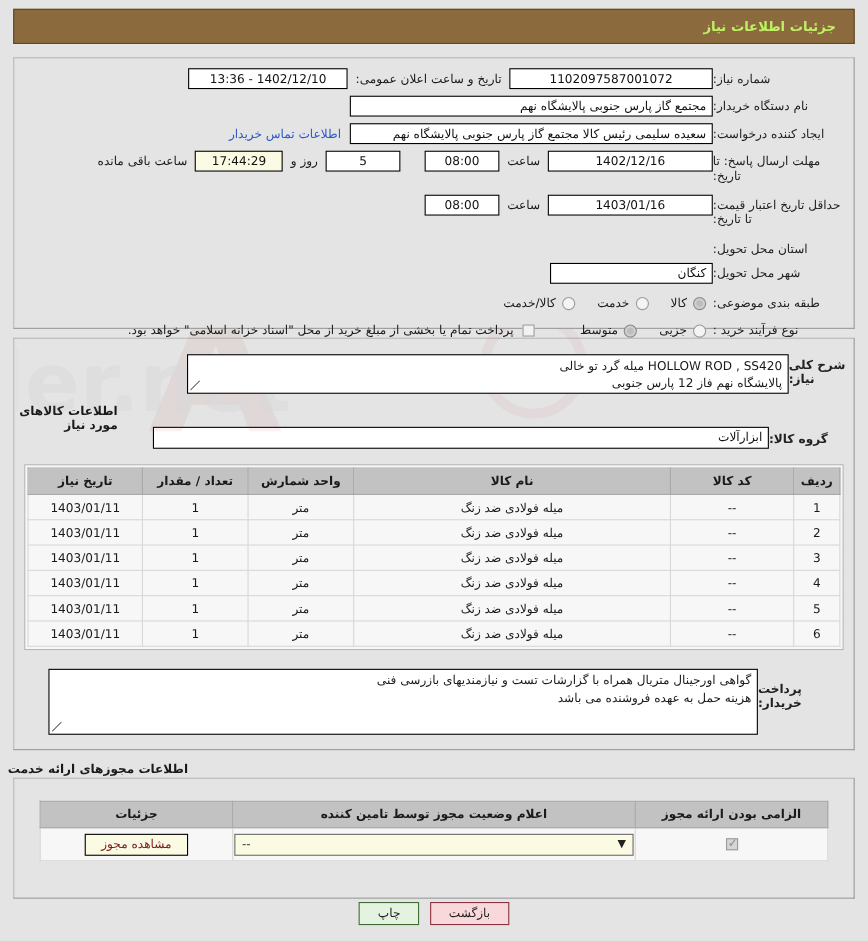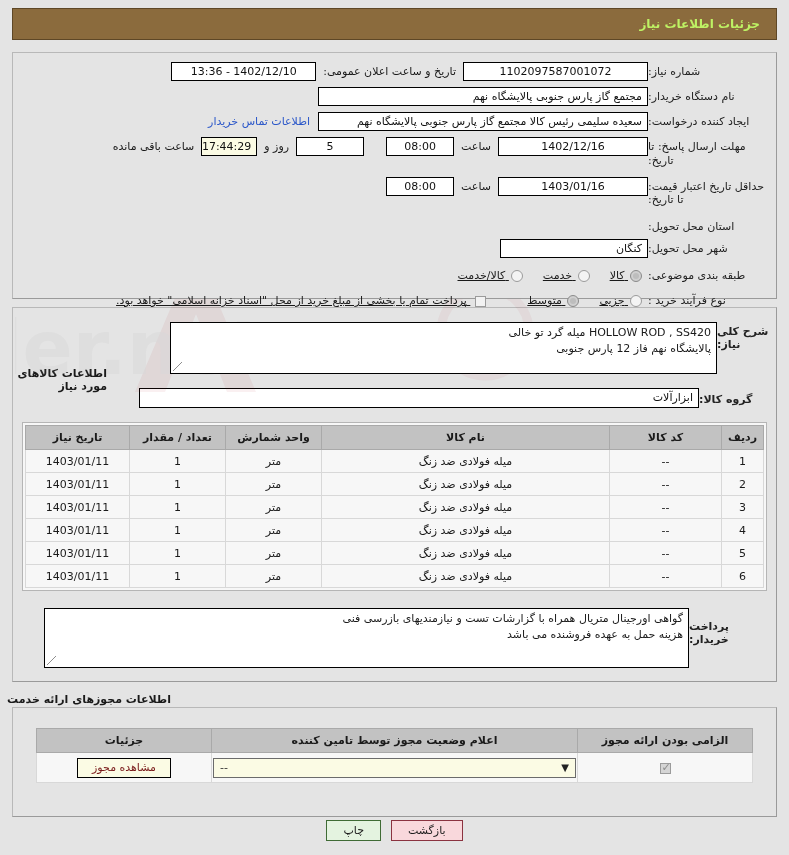--- a/index.html
+++ b/index.html
@@ -140,21 +140,21 @@
   }
   .cbx.checked::after {
     content: "\2713";
     position: absolute;
     left: 1px; top: -3px;
     font-size: 11px;
     color: #8c8c8c;
   }
   .opt-txt { font-size: 11px; line-height: 19px; }
   .opt-group { display: flex; align-items: center; }
-  .opt-group > span { margin-left: 14px; text-decoration: underline; }
+  .opt-group > span { margin-left: 14px; }
 
   
   .ta {
     background: #ffffff;
     border: 1px solid #000;
     font-size: 11px;
     padding: 2px 5px;
     line-height: 1.45;
     text-align: right;
     position: relative;
@@ -311,21 +311,21 @@
       <div class="link">اطلاعات تماس خریدار</div>
     </div>
 
     <div class="row">
       <div class="lbl w130 two-line">مهلت ارسال پاسخ: تا تاریخ:</div>
       <div class="fld" style="width:150px;">1402/12/16</div>
       <div class="inline-lbl">ساعت</div>
       <div class="fld" style="width:68px;">08:00</div>
       <div class="fld" style="width:68px;margin-right:22px;">5</div>
       <div class="inline-lbl">روز و</div>
-      <div class="fld cream" style="width:56px;">17:44:29</div>
+      <div class="fld cream" style="width:80px;">17:44:29</div>
       <div class="inline-lbl">ساعت باقی مانده</div>
     </div>
 
     <div class="row" style="margin-top:9px;">
       <div class="lbl w130 two-line">حداقل تاریخ اعتبار قیمت: تا تاریخ:</div>
       <div class="fld" style="width:150px;">1403/01/16</div>
       <div class="inline-lbl">ساعت</div>
       <div class="fld" style="width:68px;">08:00</div>
     </div>
 
@@ -370,21 +370,21 @@
         <span style="margin-right:22px;">
           <i class="cbx"></i>
           <span class="opt-txt">پرداخت تمام یا بخشی از مبلغ خرید از محل "اسناد خزانه اسلامی" خواهد بود.</span>
         </span>
       </div>
     </div>
   </div>
 
   <div style="position:absolute;top:322px;left:12px;right:12px;display:flex;z-index:3;">
     <div class="lbl" style="width:60px;text-align:left;font-weight:bold;padding-top:3px;">شرح کلی نیاز:</div>
-    <div class="ta" style="width:547px;height:52px;">
+    <div class="ta" style="width:547px;height:36px;">
       <div>HOLLOW ROD , SS420  میله گرد تو خالی</div>
       <div>پالایشگاه نهم  فاز 12  پارس جنوبی</div>
     </div>
   </div>
 
   <div class="panel" id="panel-goods"></div>
 
   <div class="section-title" style="top:367px;right:682px;">اطلاعات کالاهای مورد نیاز</div>
 
   <div style="position:absolute;top:388px;left:12px;right:12px;display:flex;align-items:center;">

